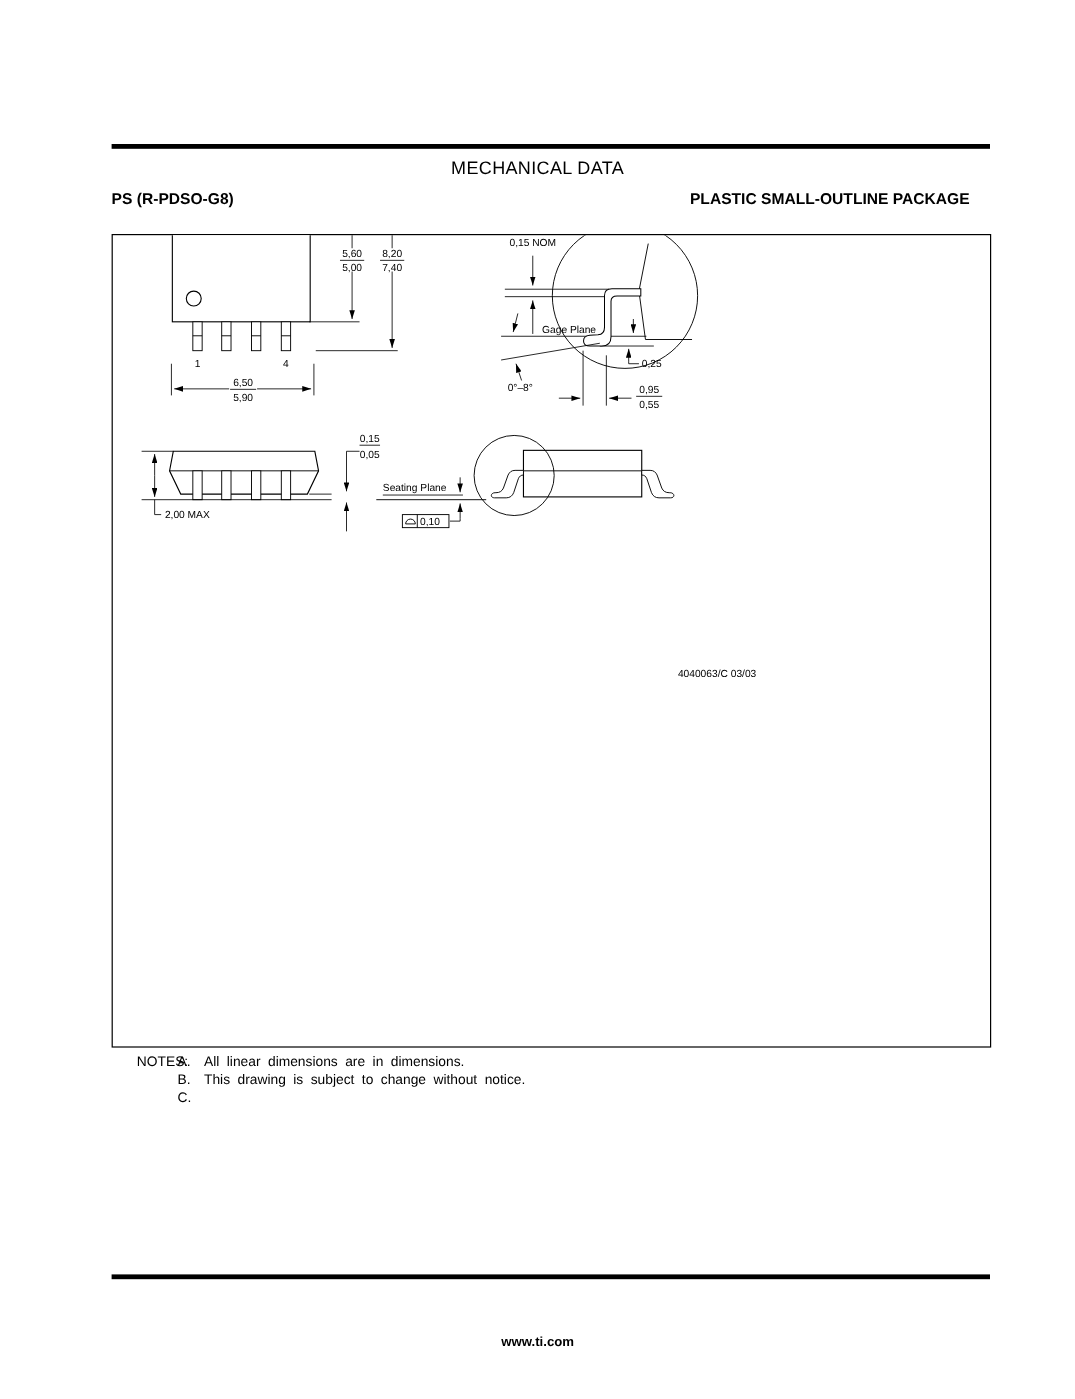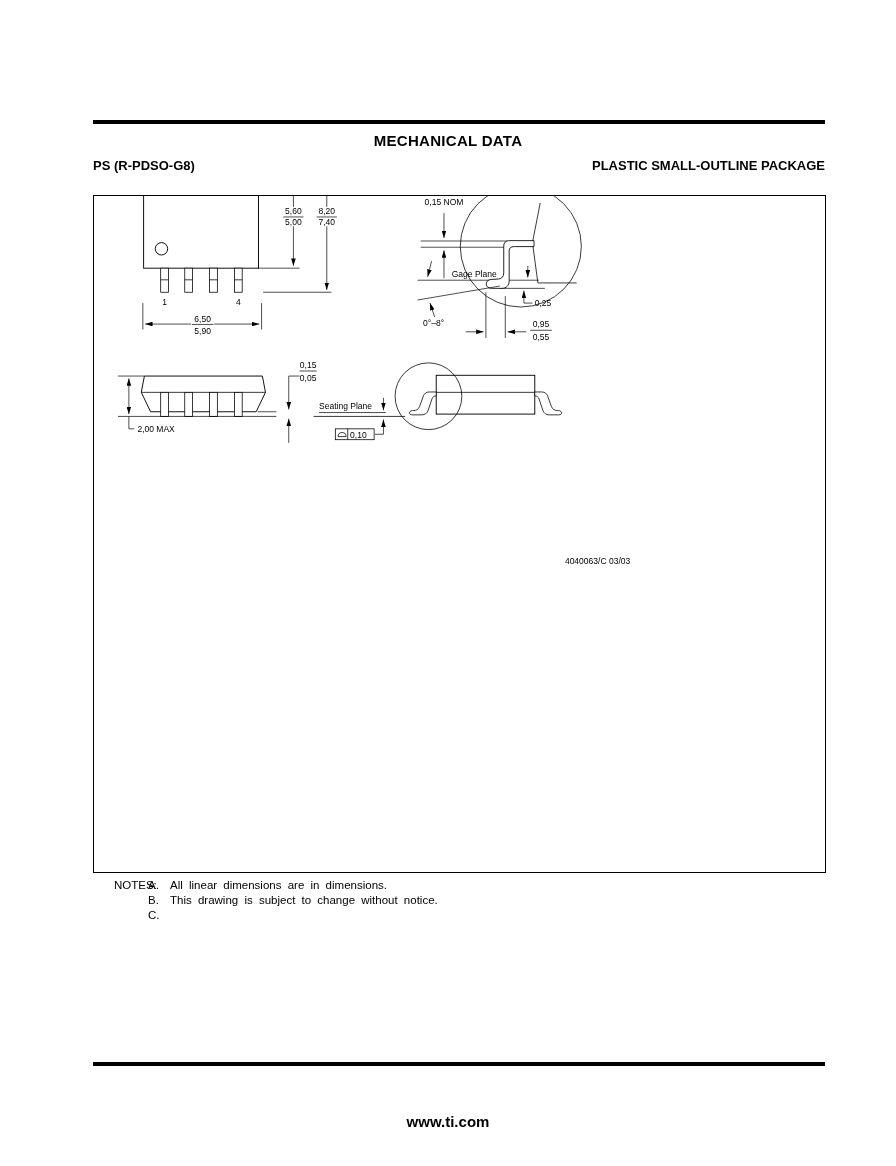--- a/index.html
+++ b/index.html
@@ -2,33 +2,33 @@
 <html><head>
 <meta charset="utf-8">
 <style>
   html,body{margin:0;padding:0;}
   body{
     width:896px;height:1166px;position:relative;background:#ffffff;color:#000;
     font-family:"Liberation Sans",sans-serif;
   }
   .rule{position:absolute;left:93px;width:732px;height:4px;background:#000;}
   .title{position:absolute;left:0;top:132px;width:896px;text-align:center;
-         font-size:15px;font-weight:bold;letter-spacing:.3px;}
+         font-size:15px;font-weight:normal;letter-spacing:.3px;}
   .subhead{position:absolute;top:158px;font-size:13px;font-weight:bold;}
   .subhead.left{left:93px;}
-  .subhead.right{right:71px;}
+  .subhead.right{right:88px;}
   .frame{position:absolute;left:93px;top:195px;width:731px;height:676px;border:1px solid #000;}
   svg text{font-family:"Liberation Sans",sans-serif;font-size:11px;fill:#000;}
   .notes{position:absolute;left:95px;top:878px;width:700px;font-size:11.5px;line-height:15px;word-spacing:3px;}
   .notes-label{position:absolute;left:0;top:0;margin-left:19px;}
   .note-row{margin-left:53px;display:flex;}
   .note-id{width:22px;flex:none;}
   .footer-logo{position:absolute;left:0;top:1072px;width:896px;height:70px;}
   .website{position:absolute;left:0;top:1113px;width:896px;text-align:center;
-           font-size:15px;font-weight:bold;}
+           font-size:11px;font-weight:bold;}
 </style>
 </head>
 <body>
 
 <div class="rule" style="top:120px"></div>
 <div class="title">MECHANICAL DATA</div>
 <div class="subhead left">PS (R-PDSO-G8)</div>
 <div class="subhead right">PLASTIC SMALL-OUTLINE PACKAGE</div>
 
 <div class="frame">

